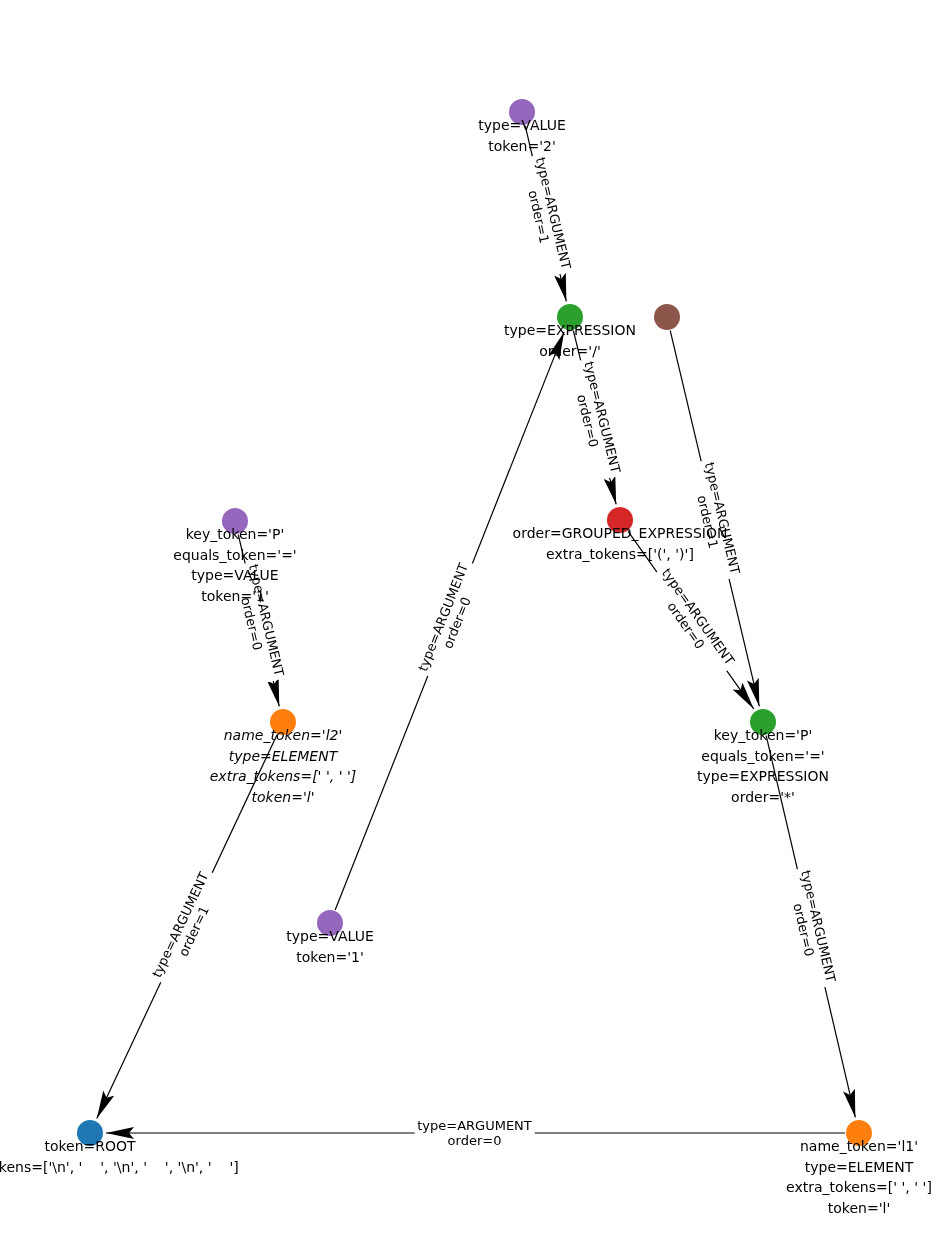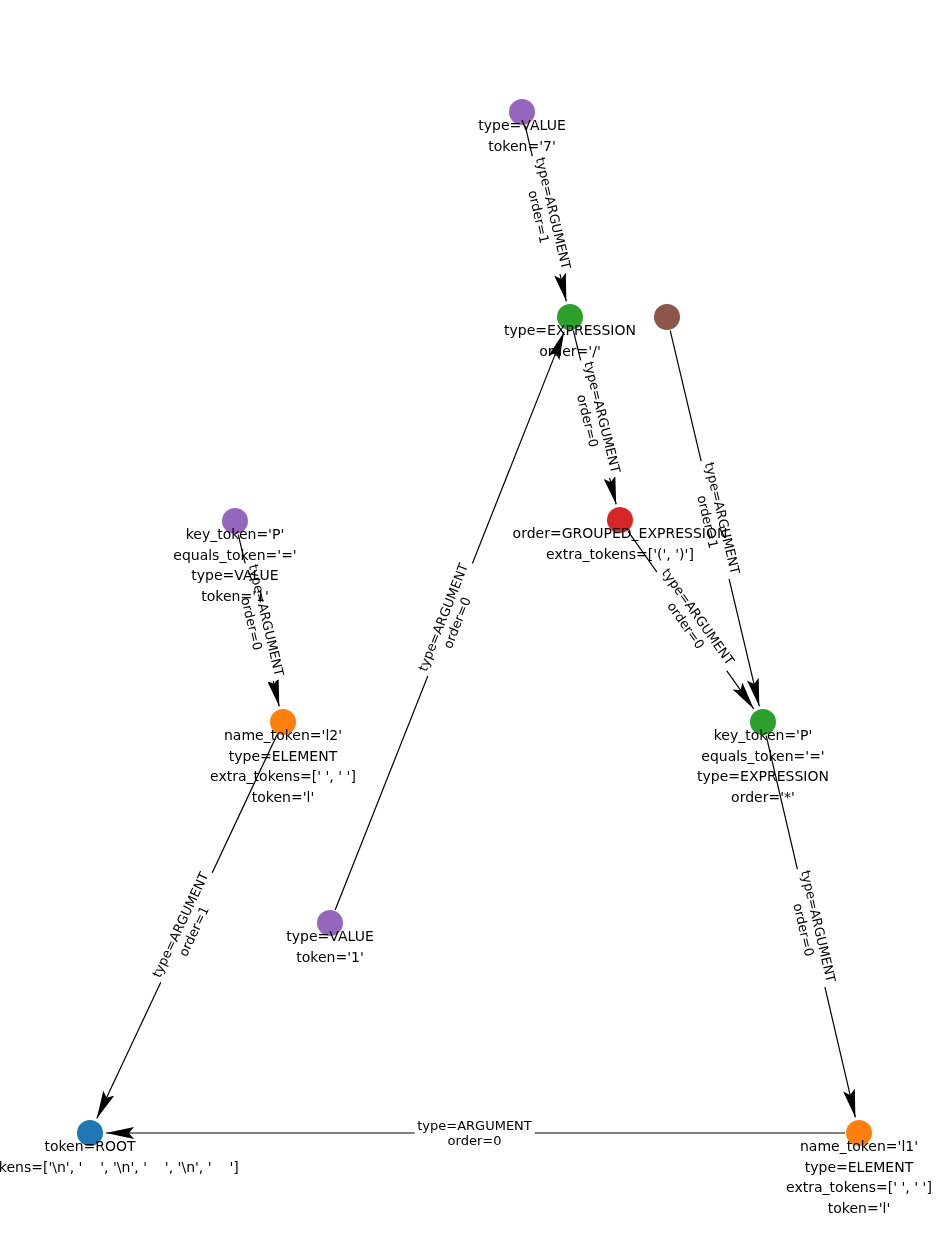--- a/index.html
+++ b/index.html
@@ -73,30 +73,30 @@
 <div class="edge-label" style="left: 546px; top: 214.5px; transform: translate(-50%, -50%) rotate(76.8deg);"><span>type=ARGUMENT</span><br><span>order=1</span></div>
     <div class="edge-label" style="left: 450px; top: 620px; transform: translate(-50%, -50%) rotate(-68.4deg);"><span>type=ARGUMENT</span><br><span>order=0</span></div>
     <div class="edge-label" style="left: 595px; top: 418.5px; transform: translate(-50%, -50%) rotate(76.2deg);"><span>type=ARGUMENT</span><br><span>order=0</span></div>
     <div class="edge-label" style="left: 691.5px; top: 621px; transform: translate(-50%, -50%) rotate(54.7deg);"><span>type=ARGUMENT</span><br><span>order=0</span></div>
     <div class="edge-label" style="left: 715px; top: 519.5px; transform: translate(-50%, -50%) rotate(76.7deg);"><span>type=ARGUMENT</span><br><span>order=1</span></div>
     <div class="edge-label" style="left: 259px; top: 621.5px; transform: translate(-50%, -50%) rotate(76.6deg);"><span>type=ARGUMENT</span><br><span>order=0</span></div>
     <div class="edge-label" style="left: 811px; top: 927.5px; transform: translate(-50%, -50%) rotate(76.9deg);"><span>type=ARGUMENT</span><br><span>order=0</span></div>
     <div class="edge-label" style="left: 186.5px; top: 927.5px; transform: translate(-50%, -50%) rotate(-64.8deg);"><span>type=ARGUMENT</span><br><span>order=1</span></div>
     <div class="edge-label" style="left: 474.5px; top: 1133px; transform: translate(-50%, -50%) rotate(0deg);"><span>type=ARGUMENT</span><br><span>order=0</span></div>
     <div class="node-dot" style="left: 509px; top: 99px; background: rgb(148, 103, 189);"></div>
-    <div class="node-label" style="left: 522px; top: 115px;"><span>type=VALUE</span><br><span>token='7'</span></div>
+    <div class="node-label" style="left: 522px; top: 115px;"><span>type=VALUE</span><br><span>token='2'</span></div>
     <div class="node-dot" style="left: 557px; top: 304px; background: rgb(44, 160, 44);"></div>
     <div class="node-label" style="left: 570px; top: 320px;"><span>type=EXPRESSION</span><br><span>order='/'</span></div>
     <div class="node-dot" style="left: 654px; top: 304px; background: rgb(140, 86, 75);"></div>
     <div class="node-dot" style="left: 607px; top: 507px; background: rgb(214, 39, 40);"></div>
     <div class="node-label" style="left: 620px; top: 523px;"><span>order=GROUPED_EXPRESSION</span><br><span>extra_tokens=['(', ')']</span></div>
     <div class="node-dot" style="left: 222px; top: 508px; background: rgb(148, 103, 189);"></div>
     <div class="node-label" style="left: 235px; top: 524px;"><span>key_token='P'</span><br><span>equals_token='='</span><br><span>type=VALUE</span><br><span>token='1'</span></div>
     <div class="node-dot" style="left: 270px; top: 709px; background: rgb(255, 127, 14);"></div>
-    <div class="node-label" style="left: 283px; top: 725px;"><span>name_token='l2'</span><br><span>type=ELEMENT</span><br><span>extra_tokens=[' ', ' ']</span><br><span>token='l'</span></div>
+    <div class="node-label" style="left: 283px; top: 725px; font-style: italic;"><span>name_token='l2'</span><br><span>type=ELEMENT</span><br><span>extra_tokens=[' ', ' ']</span><br><span>token='l'</span></div>
     <div class="node-dot" style="left: 750px; top: 709px; background: rgb(44, 160, 44);"></div>
     <div class="node-label" style="left: 763px; top: 725px;"><span>key_token='P'</span><br><span>equals_token='='</span><br><span>type=EXPRESSION</span><br><span>order='*'</span></div>
     <div class="node-dot" style="left: 317px; top: 910px; background: rgb(148, 103, 189);"></div>
     <div class="node-label" style="left: 330px; top: 926px;"><span>type=VALUE</span><br><span>token='1'</span></div>
     <div class="node-dot" style="left: 77px; top: 1120px; background: rgb(31, 119, 180);"></div>
     <div class="node-label" style="left: 90px; top: 1136px;"><span>token=ROOT</span><br><span>extra_tokens=['\n', '    ', '\n', '    ', '\n', '    ']</span></div>
     <div class="node-dot" style="left: 846px; top: 1120px; background: rgb(255, 127, 14);"></div>
     <div class="node-label" style="left: 859px; top: 1136px;"><span>name_token='l1'</span><br><span>type=ELEMENT</span><br><span>extra_tokens=[' ', ' ']</span><br><span>token='l'</span></div>
   </div>
 

